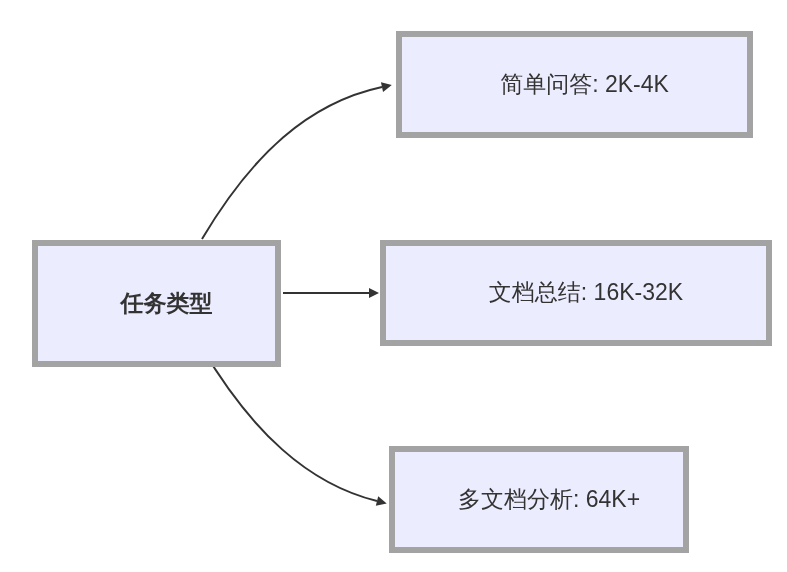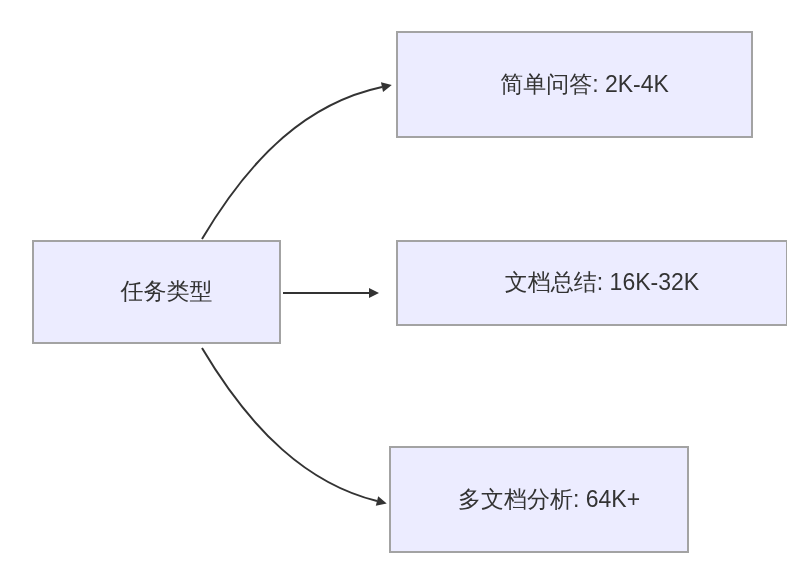--- a/index.html
+++ b/index.html
@@ -19,33 +19,33 @@
     position: absolute;
     left: 0;
     top: 0;
     width: 787px;
     height: 572px;
   }
   .node {
     position: absolute;
     box-sizing: border-box;
     background: #ECECFF;
-    border: 2px solid #a3a3a3;
+    border: 6px solid #a3a3a3;
     display: flex;
     align-items: center;
     justify-content: center;
     color: #333333;
     font-size: 23px;
     line-height: 1.2;
     white-space: nowrap;
     padding-left: 20px;
   }
-  .node-root   { left: 32px;  top: 240px; width: 249px; height: 104px; }
+  .node-root   { left: 32px;  top: 240px; width: 249px; height: 127px; font-weight: bold; }
   .node-top    { left: 396px; top: 31px;  width: 357px; height: 107px; }
-  .node-middle { left: 380px; top: 240px; width: 392px; height: 86px; margin-left: 16px; }
+  .node-middle { left: 380px; top: 240px; width: 392px; height: 106px; }
   .node-bottom { left: 389px; top: 446px; width: 300px; height: 107px; }
 </style>
 </head>
 <body>
 
 <div class="canvas">
 
   <svg class="edges" viewBox="0 0 787 572" xmlns="http://www.w3.org/2000/svg">
     <defs>
       <marker id="arrowhead" markerUnits="userSpaceOnUse" markerWidth="11" markerHeight="10" viewBox="0 0 10 10" refX="0" refY="5" orient="auto">

